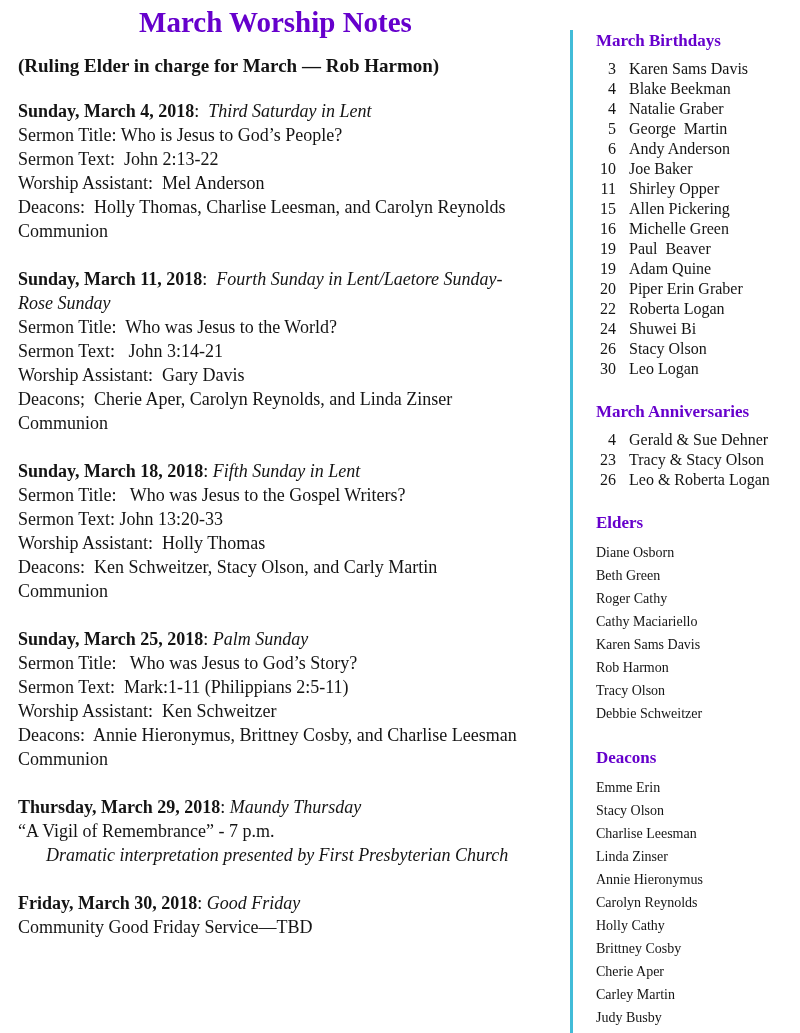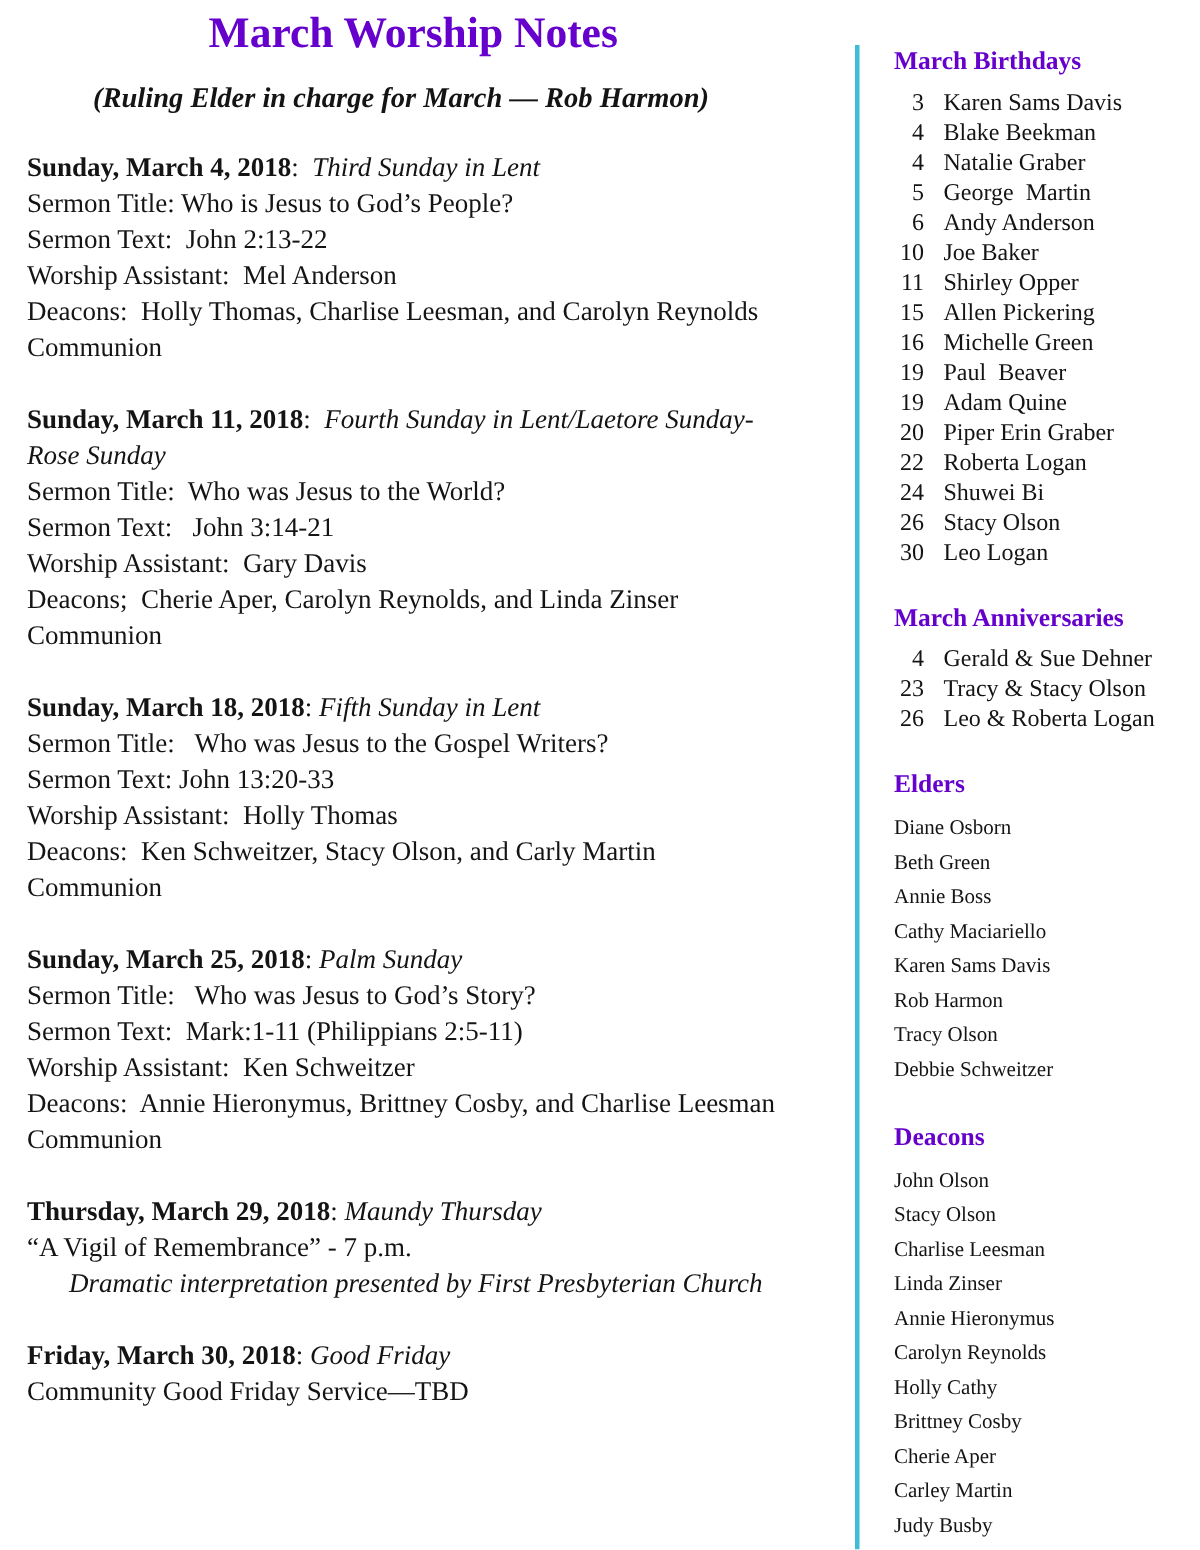--- a/index.html
+++ b/index.html
@@ -15,22 +15,22 @@
   }
   .page { position: relative; width: 800px; height: 1033px; }
 
   
   .left-col { position: absolute; left: 18px; top: 6px; width: 515px; }
   .title {
     font-size: 29px; font-weight: 700; text-align: center;
     color: var(--accent-purple); margin-bottom: 16px;
   }
   .subtitle {
-    font-size: 19px; font-weight: 700; font-style: italic;
-    margin-bottom: 22px; white-space: pre-wrap; margin-left: 44px;
+    font-size: 19px; font-weight: 700; 
+    margin-bottom: 22px; white-space: pre-wrap;
   }
   .service { margin-bottom: 24px; }
   .line {
     font-size: 18px; line-height: 24px; white-space: pre-wrap;
   }
   .line.italic { font-style: italic; margin-left: 28px; }
   .service-heading .date { font-weight: 700; }
   .service-heading .occasion { font-style: italic; }
 
   
@@ -57,21 +57,21 @@
 
 <div class="page">
 
   <div class="left-col">
     <h1 class="title">March Worship Notes</h1>
     <p class="subtitle">(Ruling Elder in charge for March — Rob Harmon)</p>
 
     <div>
 
         <section class="service">
-          <p class="line service-heading"><b class="date">Sunday, March 4, 2018</b><span>:  </span><i class="occasion">Third Sunday in Lent</i></p>
+          <p class="line service-heading"><b class="date">Sunday, March 4, 2018</b><span>:  </span><i class="occasion">Third Saturday in Lent</i></p>
           <div>
 
               <p class="line">Sermon Title: Who is Jesus to God’s People?</p>
 
               <p class="line">Sermon Text:  John 2:13-22</p>
 
               <p class="line">Worship Assistant:  Mel Anderson</p>
 
               <p class="line">Deacons:  Holly Thomas, Charlise Leesman, and Carolyn Reynolds</p>
 
@@ -202,39 +202,39 @@
     </div>
 
     <div class="side-section">
       <h2 class="side-heading">Elders</h2>
       <div>
 
           <p class="name-row">Diane Osborn</p>
 
           <p class="name-row">Beth Green</p>
 
-          <p class="name-row">Annie Boss</p>
+          <p class="name-row">Roger Cathy</p>
 
           <p class="name-row">Cathy Maciariello</p>
 
           <p class="name-row">Karen Sams Davis</p>
 
           <p class="name-row">Rob Harmon</p>
 
           <p class="name-row">Tracy Olson</p>
 
           <p class="name-row">Debbie Schweitzer</p>
         </div>
     </div>
 
     <div class="side-section">
       <h2 class="side-heading">Deacons</h2>
       <div>
 
-          <p class="name-row">John Olson</p>
+          <p class="name-row">Emme Erin</p>
 
           <p class="name-row">Stacy Olson</p>
 
           <p class="name-row">Charlise Leesman</p>
 
           <p class="name-row">Linda Zinser</p>
 
           <p class="name-row">Annie Hieronymus</p>
 
           <p class="name-row">Carolyn Reynolds</p>

